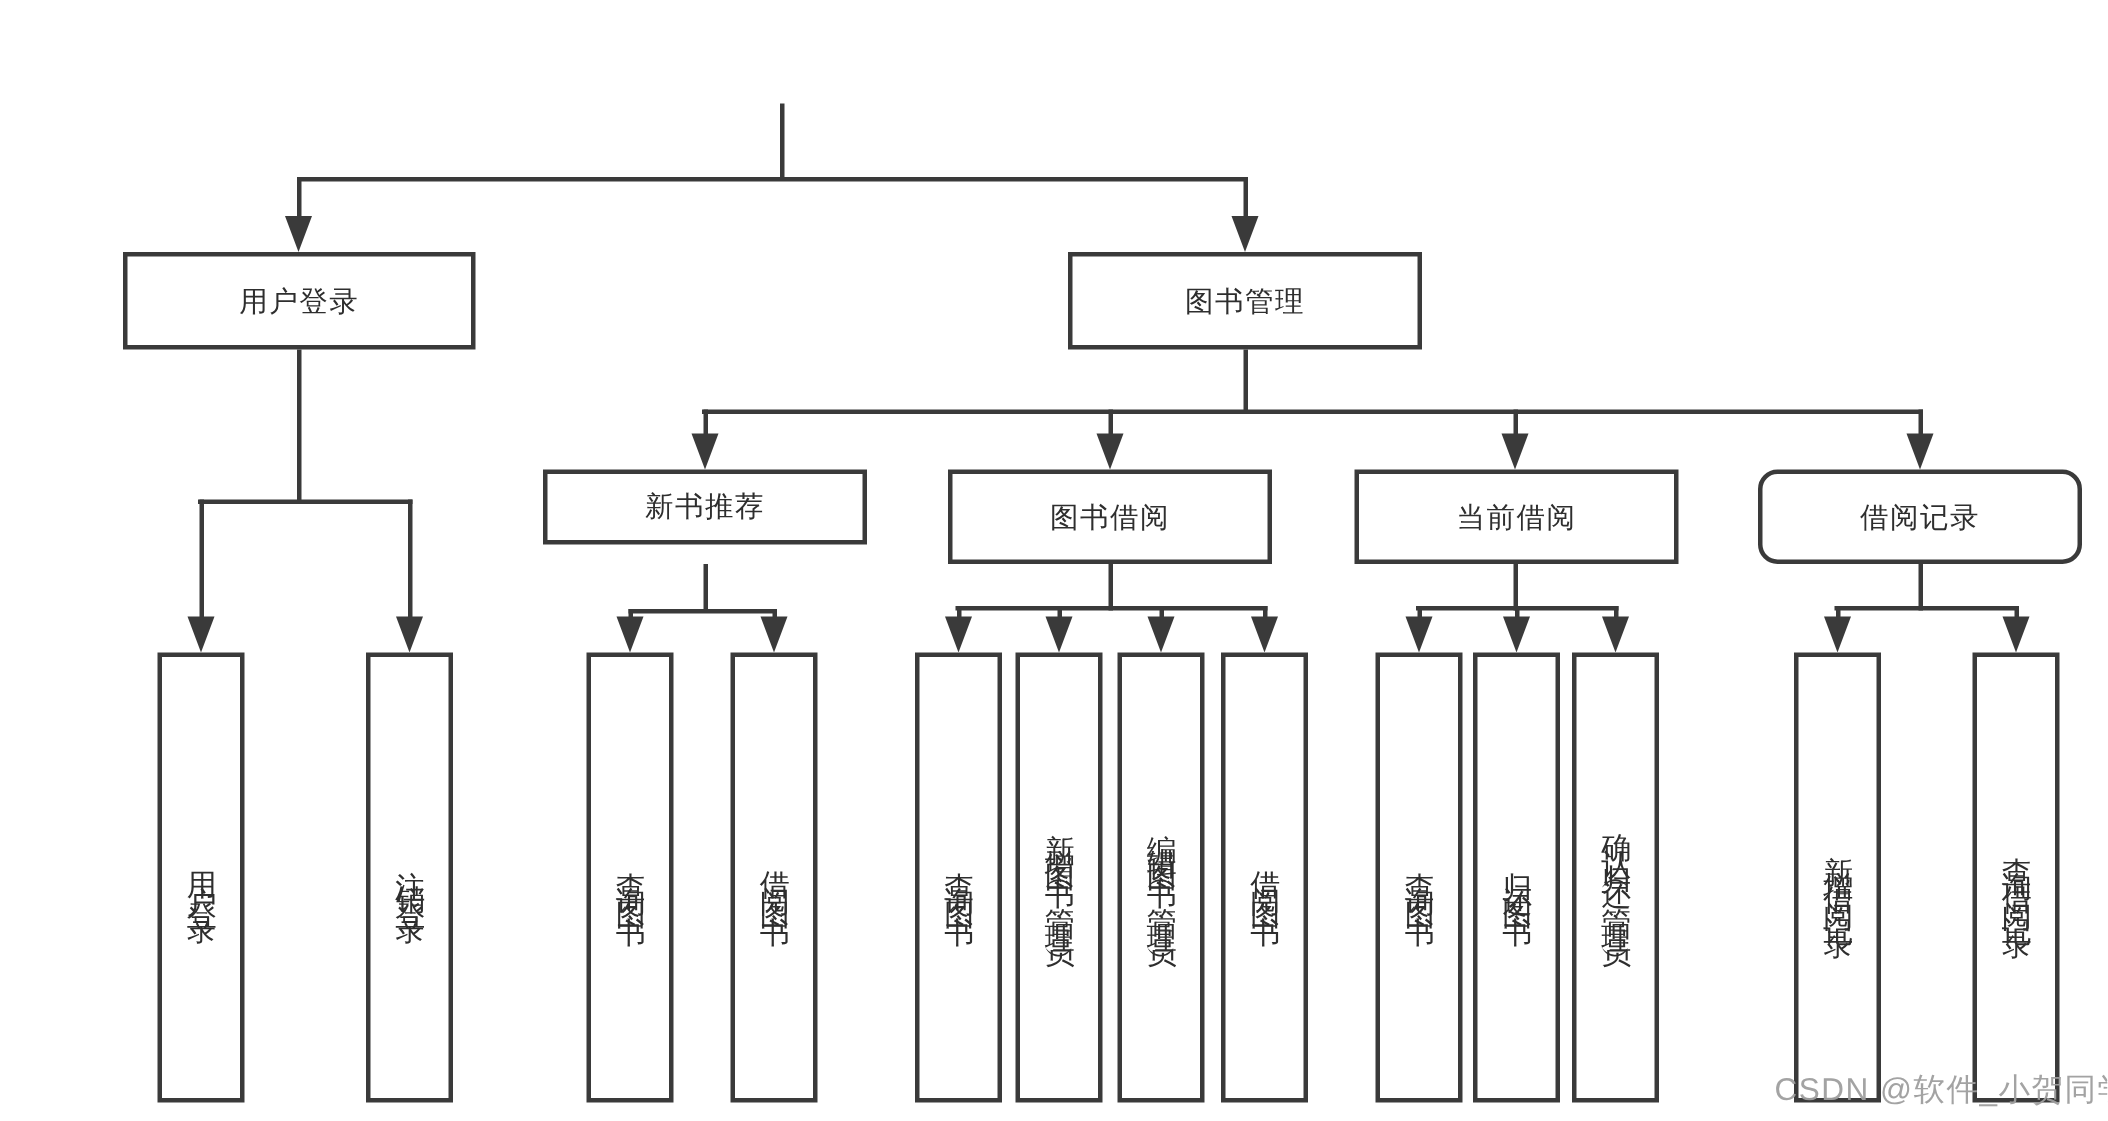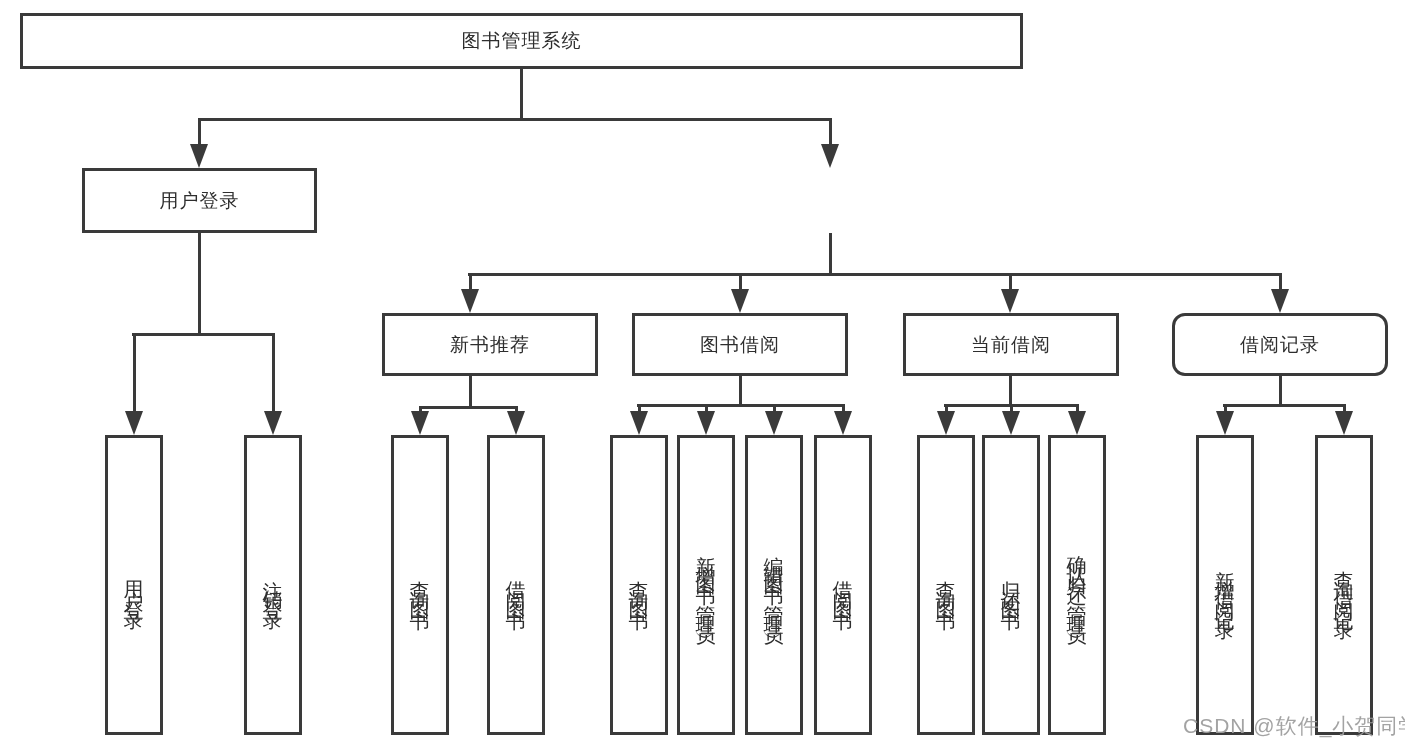--- a/index.html
+++ b/index.html
@@ -49,54 +49,54 @@
     letter-spacing:1px;
     z-index:5;
     white-space:nowrap;
   }
 </style>
 </head>
 <body>
 
 <div id="stage">
 
-  <div class="node" style="left:20px;top:13px;width:1003px;height:56px;">
-    <span>图书管理系统</span>
-  </div>
 
   <div class="vl" style="left:520px;top:69px;height:51px;"></div>
   <div class="hl" style="left:198px;top:118px;width:634px;"></div>
   <div class="vl" style="left:198px;top:118px;height:28px;"></div>
   <div class="vl" style="left:829px;top:118px;height:28px;"></div>
   <div class="arrow" style="left:190px;top:144px;"></div>
   <div class="arrow" style="left:821px;top:144px;"></div>
 
   <div class="node" style="left:82px;top:168px;width:235px;height:65px;">
     <span>用户登录</span>
+  </div>
+  <div class="node" style="left:712px;top:168px;width:236px;height:65px;">
+    <span>图书管理</span>
   </div>
 
   <div class="vl" style="left:198px;top:233px;height:102px;"></div>
   <div class="hl" style="left:132px;top:333px;width:143px;"></div>
   <div class="vl" style="left:133px;top:333px;height:80px;"></div>
   <div class="vl" style="left:272px;top:333px;height:80px;"></div>
   <div class="arrow" style="left:125px;top:411px;"></div>
   <div class="arrow" style="left:264px;top:411px;"></div>
 
   <div class="vl" style="left:829px;top:233px;height:42px;"></div>
   <div class="hl" style="left:468px;top:273px;width:814px;"></div>
   <div class="vl" style="left:469px;top:273px;height:18px;"></div>
   <div class="vl" style="left:739px;top:273px;height:18px;"></div>
   <div class="vl" style="left:1009px;top:273px;height:18px;"></div>
   <div class="vl" style="left:1279px;top:273px;height:18px;"></div>
   <div class="arrow" style="left:461px;top:289px;"></div>
   <div class="arrow" style="left:731px;top:289px;"></div>
   <div class="arrow" style="left:1001px;top:289px;"></div>
   <div class="arrow" style="left:1271px;top:289px;"></div>
 
-  <div class="node" style="left:362px;top:313px;width:216px;height:63px;margin-left:20px;">
+  <div class="node" style="left:362px;top:313px;width:216px;height:50px;">
     <span>新书推荐</span>
   </div>
   <div class="node" style="left:632px;top:313px;width:216px;height:63px;">
     <span>图书借阅</span>
   </div>
   <div class="node" style="left:903px;top:313px;width:216px;height:63px;">
     <span>当前借阅</span>
   </div>
   <div class="node" style="left:1172px;top:313px;width:216px;height:63px;border-radius:13px;">
     <span>借阅记录</span>

